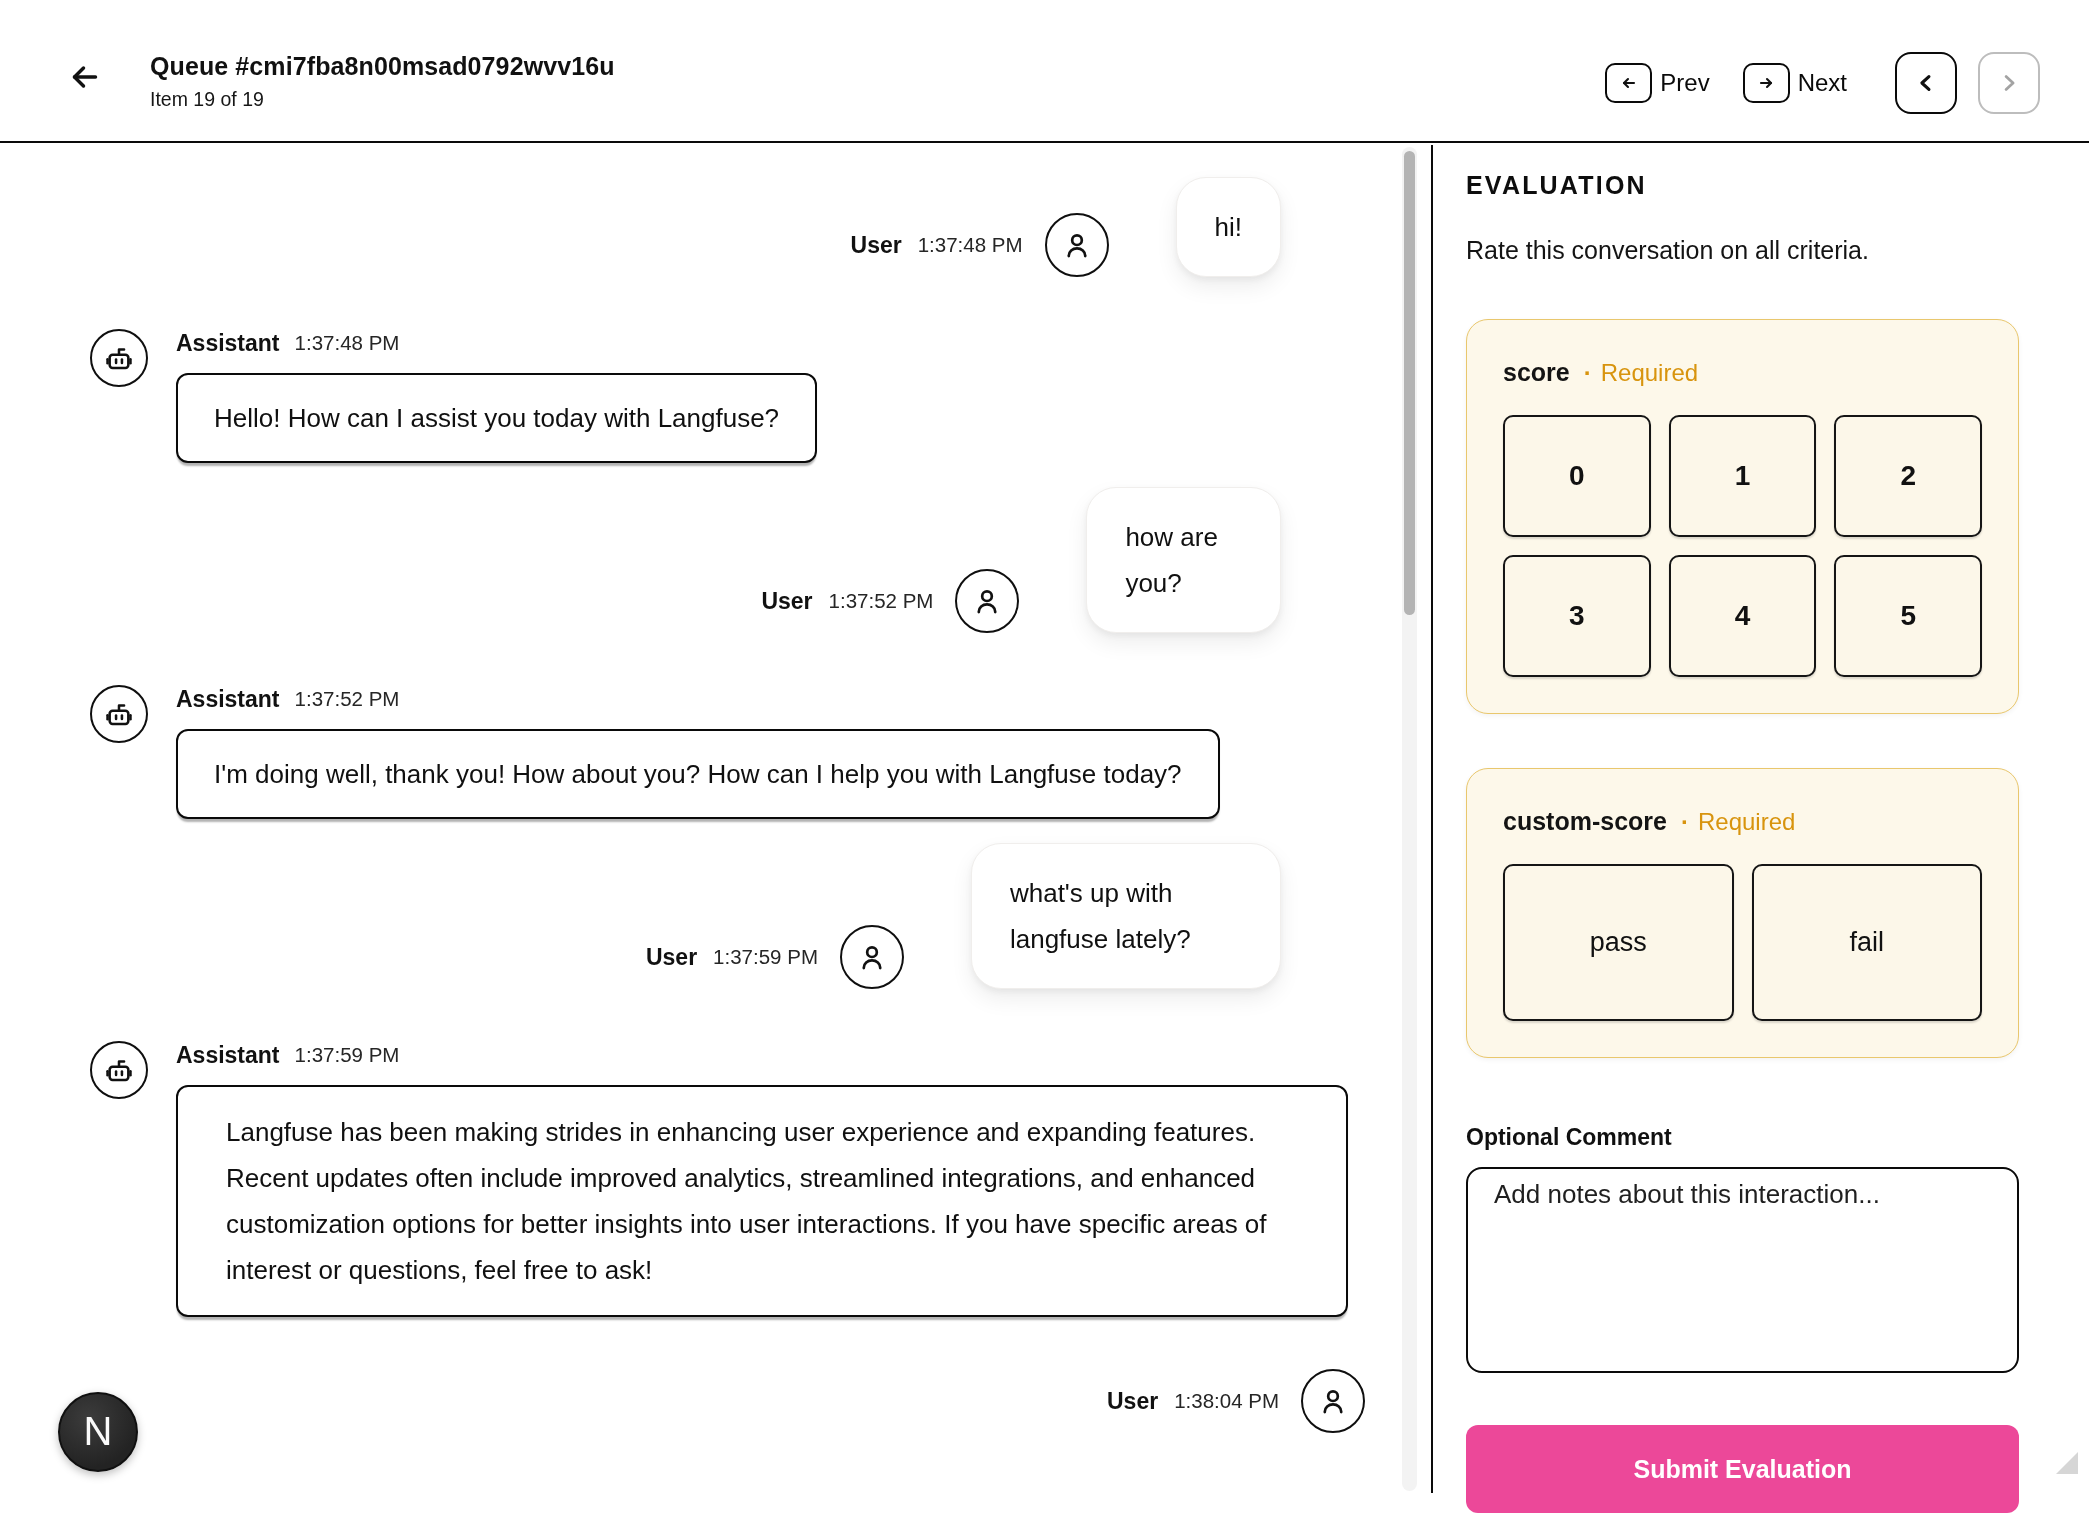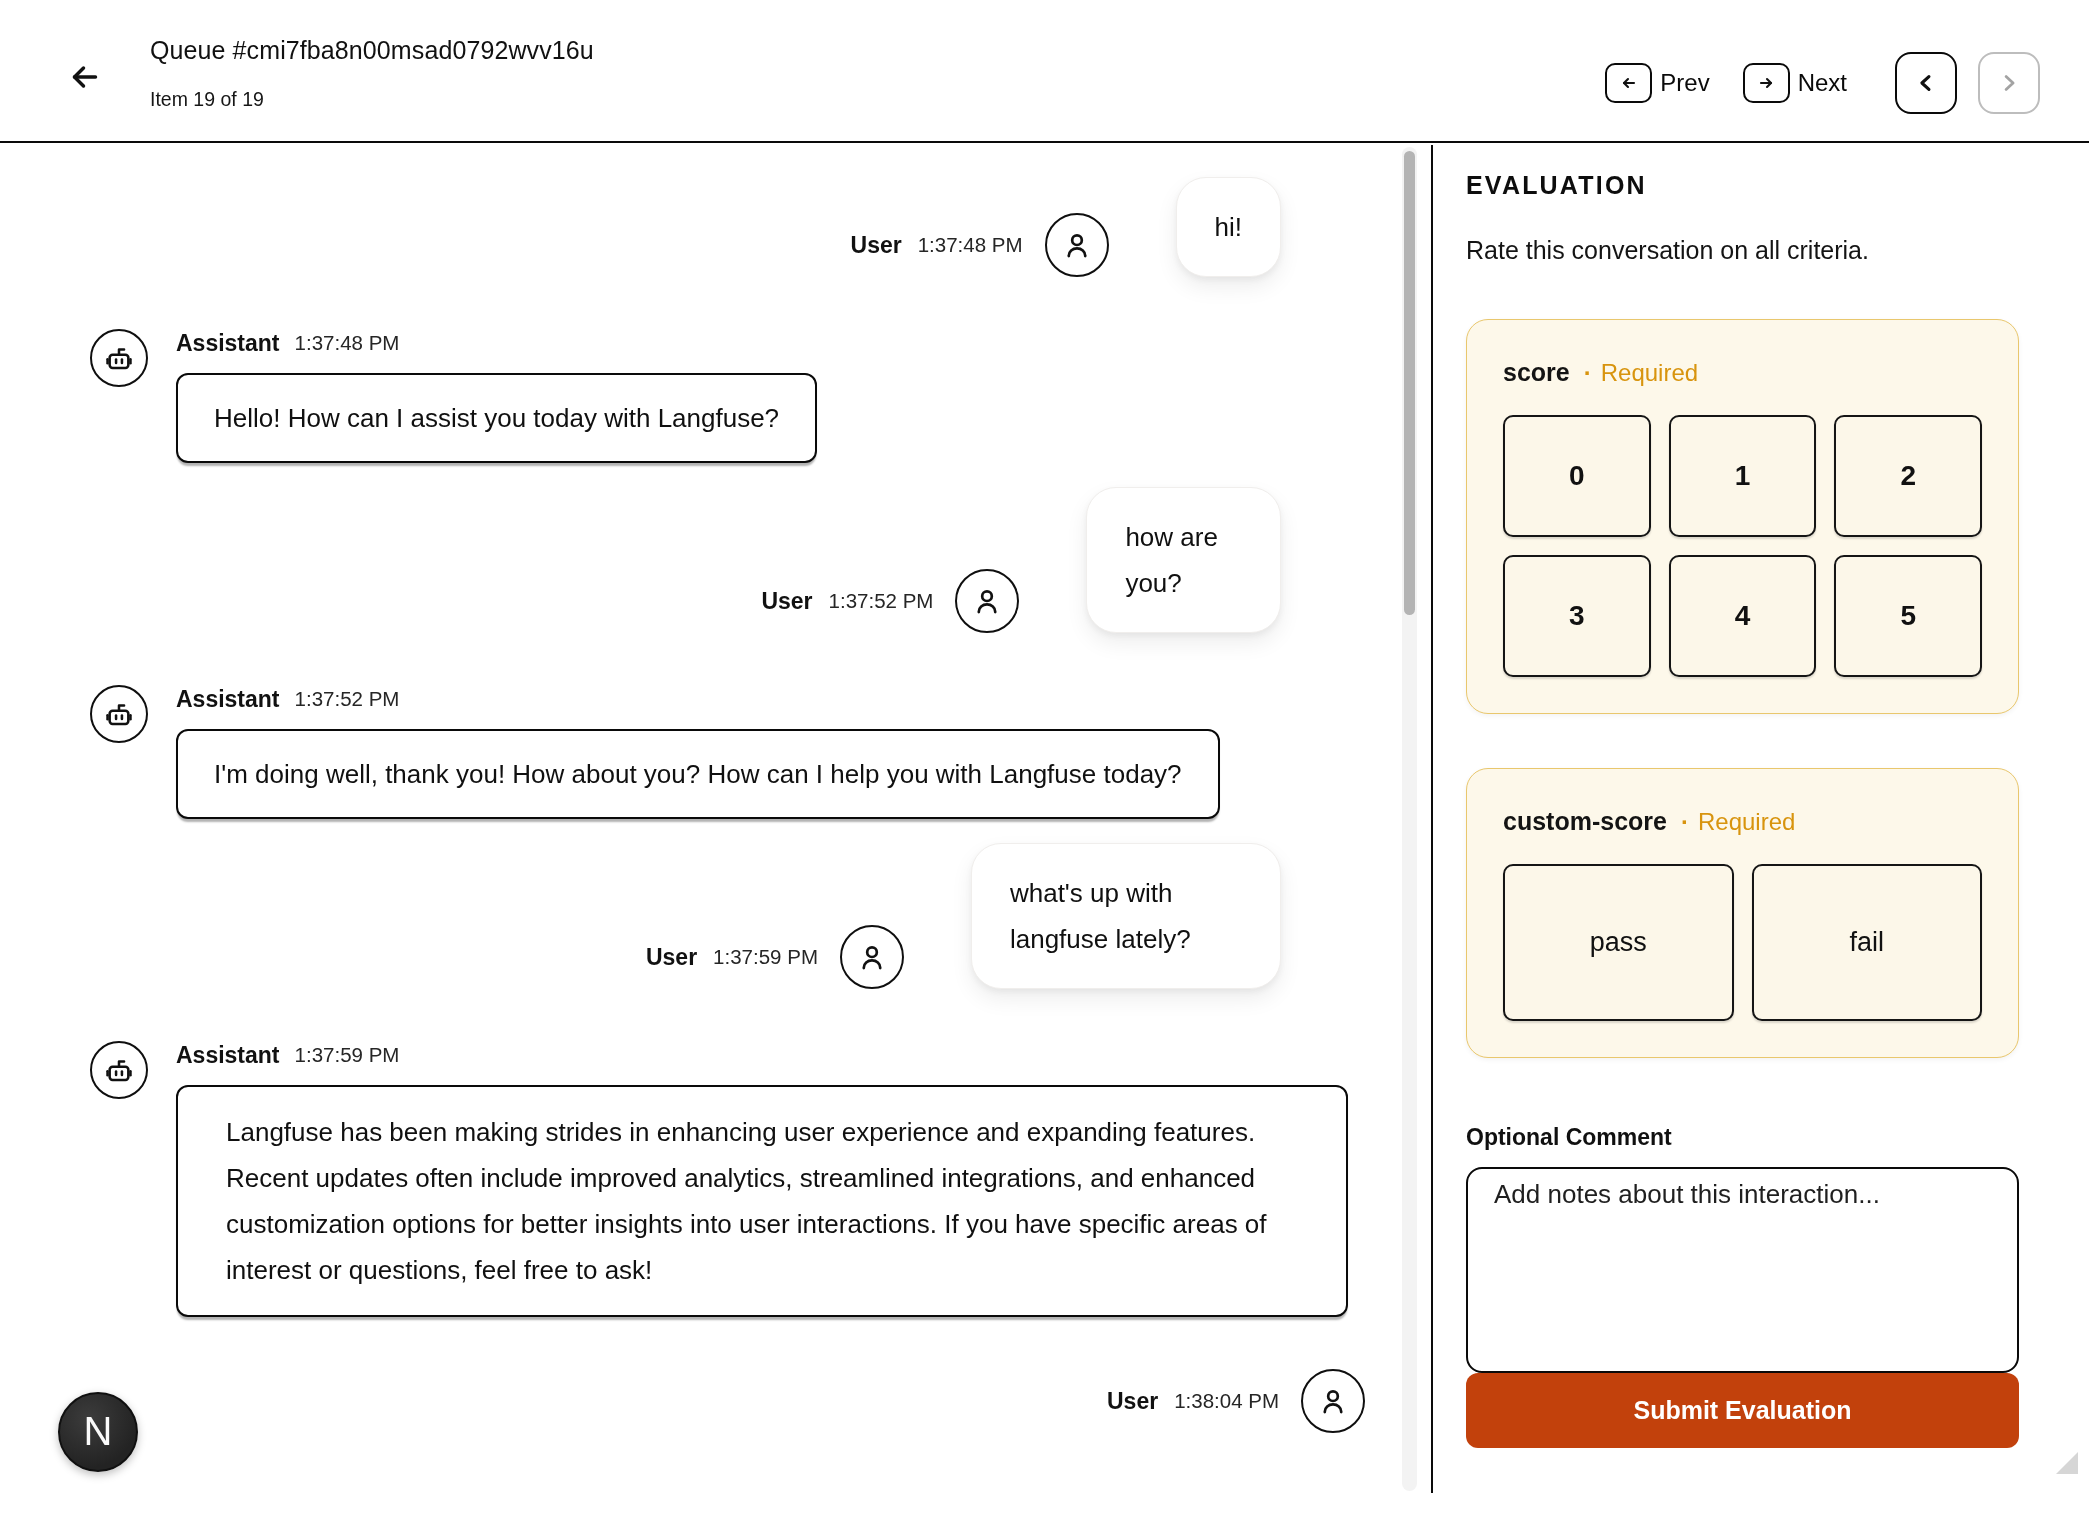--- a/index.html
+++ b/index.html
@@ -2,21 +2,21 @@
 <html><head>
 <meta charset="utf-8">
 <style>
   * { margin:0; padding:0; box-sizing:border-box; }
   body { background:#fff; font-family:"Liberation Sans","DejaVu Sans",sans-serif; color:#111; }
   .app { position:relative; width:2089px; height:1540px; background:#fff; overflow:hidden; }
 
   
   .header { position:absolute; left:0; top:0; width:100%; height:143px; background:#fff; border-bottom:2px solid #0a0a0a; z-index:5; }
   .back-btn { position:absolute; left:64px; top:56px; width:42px; height:42px; display:flex; align-items:center; justify-content:center; background:none; border:none; cursor:pointer; }
-  .h-title { position:absolute; left:150px; top:36px; font-size:25px; font-weight:400; letter-spacing:.1px; }
+  .h-title { position:absolute; left:150px; top:52px; font-size:25px; font-weight:700; letter-spacing:.1px; }
   .h-sub { position:absolute; left:150px; top:88px; font-size:19.5px; font-weight:400; color:#161616; }
   .header-controls { position:absolute; right:49px; top:50px; height:66px; display:flex; align-items:center; }
   .nav-chip { width:47px; height:40px; border:2px solid #0a0a0a; border-radius:10px; background:#fff; display:flex; align-items:center; justify-content:center; cursor:pointer; }
   .nav-label { font-size:24px; color:#0a0a0a; margin-left:8px; }
   .gap-sm { width:33px; } .gap-md { width:48px; } .gap-xs { width:21px; }
   .pager-btn { width:62px; height:62px; border:2.5px solid #0a0a0a; border-radius:16px; background:#fff; display:flex; align-items:center; justify-content:center; cursor:pointer; }
   .pager-btn.disabled { border:2px solid #bdbdbd; }
   .pager-btn.disabled svg { stroke:#a3a3a3; }
 
   
@@ -55,21 +55,21 @@
   .crit-req::before { content:"·"; font-weight:700; margin-right:9px; }
   .opt-grid { display:grid; gap:18px; }
   .opt { border:2px solid #151515; border-radius:10px; background:#fcf7e9; display:flex; align-items:center; justify-content:center;
          color:#111; cursor:pointer; box-shadow:0 2px 2px rgba(0,0,0,.14); font-family:inherit; }
   .opt-num { height:122px; font-size:28px; font-weight:700; }
   .opt-word { height:157px; font-size:27px; font-weight:500; }
   .comment-label { margin-top:66px; font-size:23px; font-weight:600; color:#101010; }
   .comment-box { margin-top:16px; width:553px; height:206px; border:2px solid #0a0a0a; border-radius:16px; padding:10px 26px; font-size:26px;
                  font-family:inherit; color:#111; resize:none; background:#fff; display:block; }
   .comment-box::placeholder { color:#1f1f1f; opacity:1; }
-  .submit-btn { width:553px; height:75px; background:#c2410c; border:none; border-radius:12px; color:#fff;
+  .submit-btn { margin-top:52px; width:553px; height:88px; background:#ec4899; border:none; border-radius:12px; color:#fff;
                 font-size:25px; font-weight:700; font-family:inherit; cursor:default; }
 
   
   .n-badge { position:absolute; left:58px; top:1392px; width:80px; height:80px; border-radius:50%;
              background:radial-gradient(circle at 38% 32%, #3c3c3c, #232323 70%); border:2px solid #101010;
              display:flex; align-items:center; justify-content:center; z-index:6; box-shadow:0 3px 8px rgba(0,0,0,.25); }
   .n-badge span { color:#fafafa; font-size:40px; font-weight:500; line-height:1; transform:translateY(-1px); }
   .resize-grip { position:absolute; left:2056px; top:1452px; width:0; height:0; border-left:22px solid transparent; border-bottom:22px solid #d6d6d6; }
 
   svg.icon { stroke:#111; fill:none; stroke-width:2.1; stroke-linecap:round; stroke-linejoin:round; }

